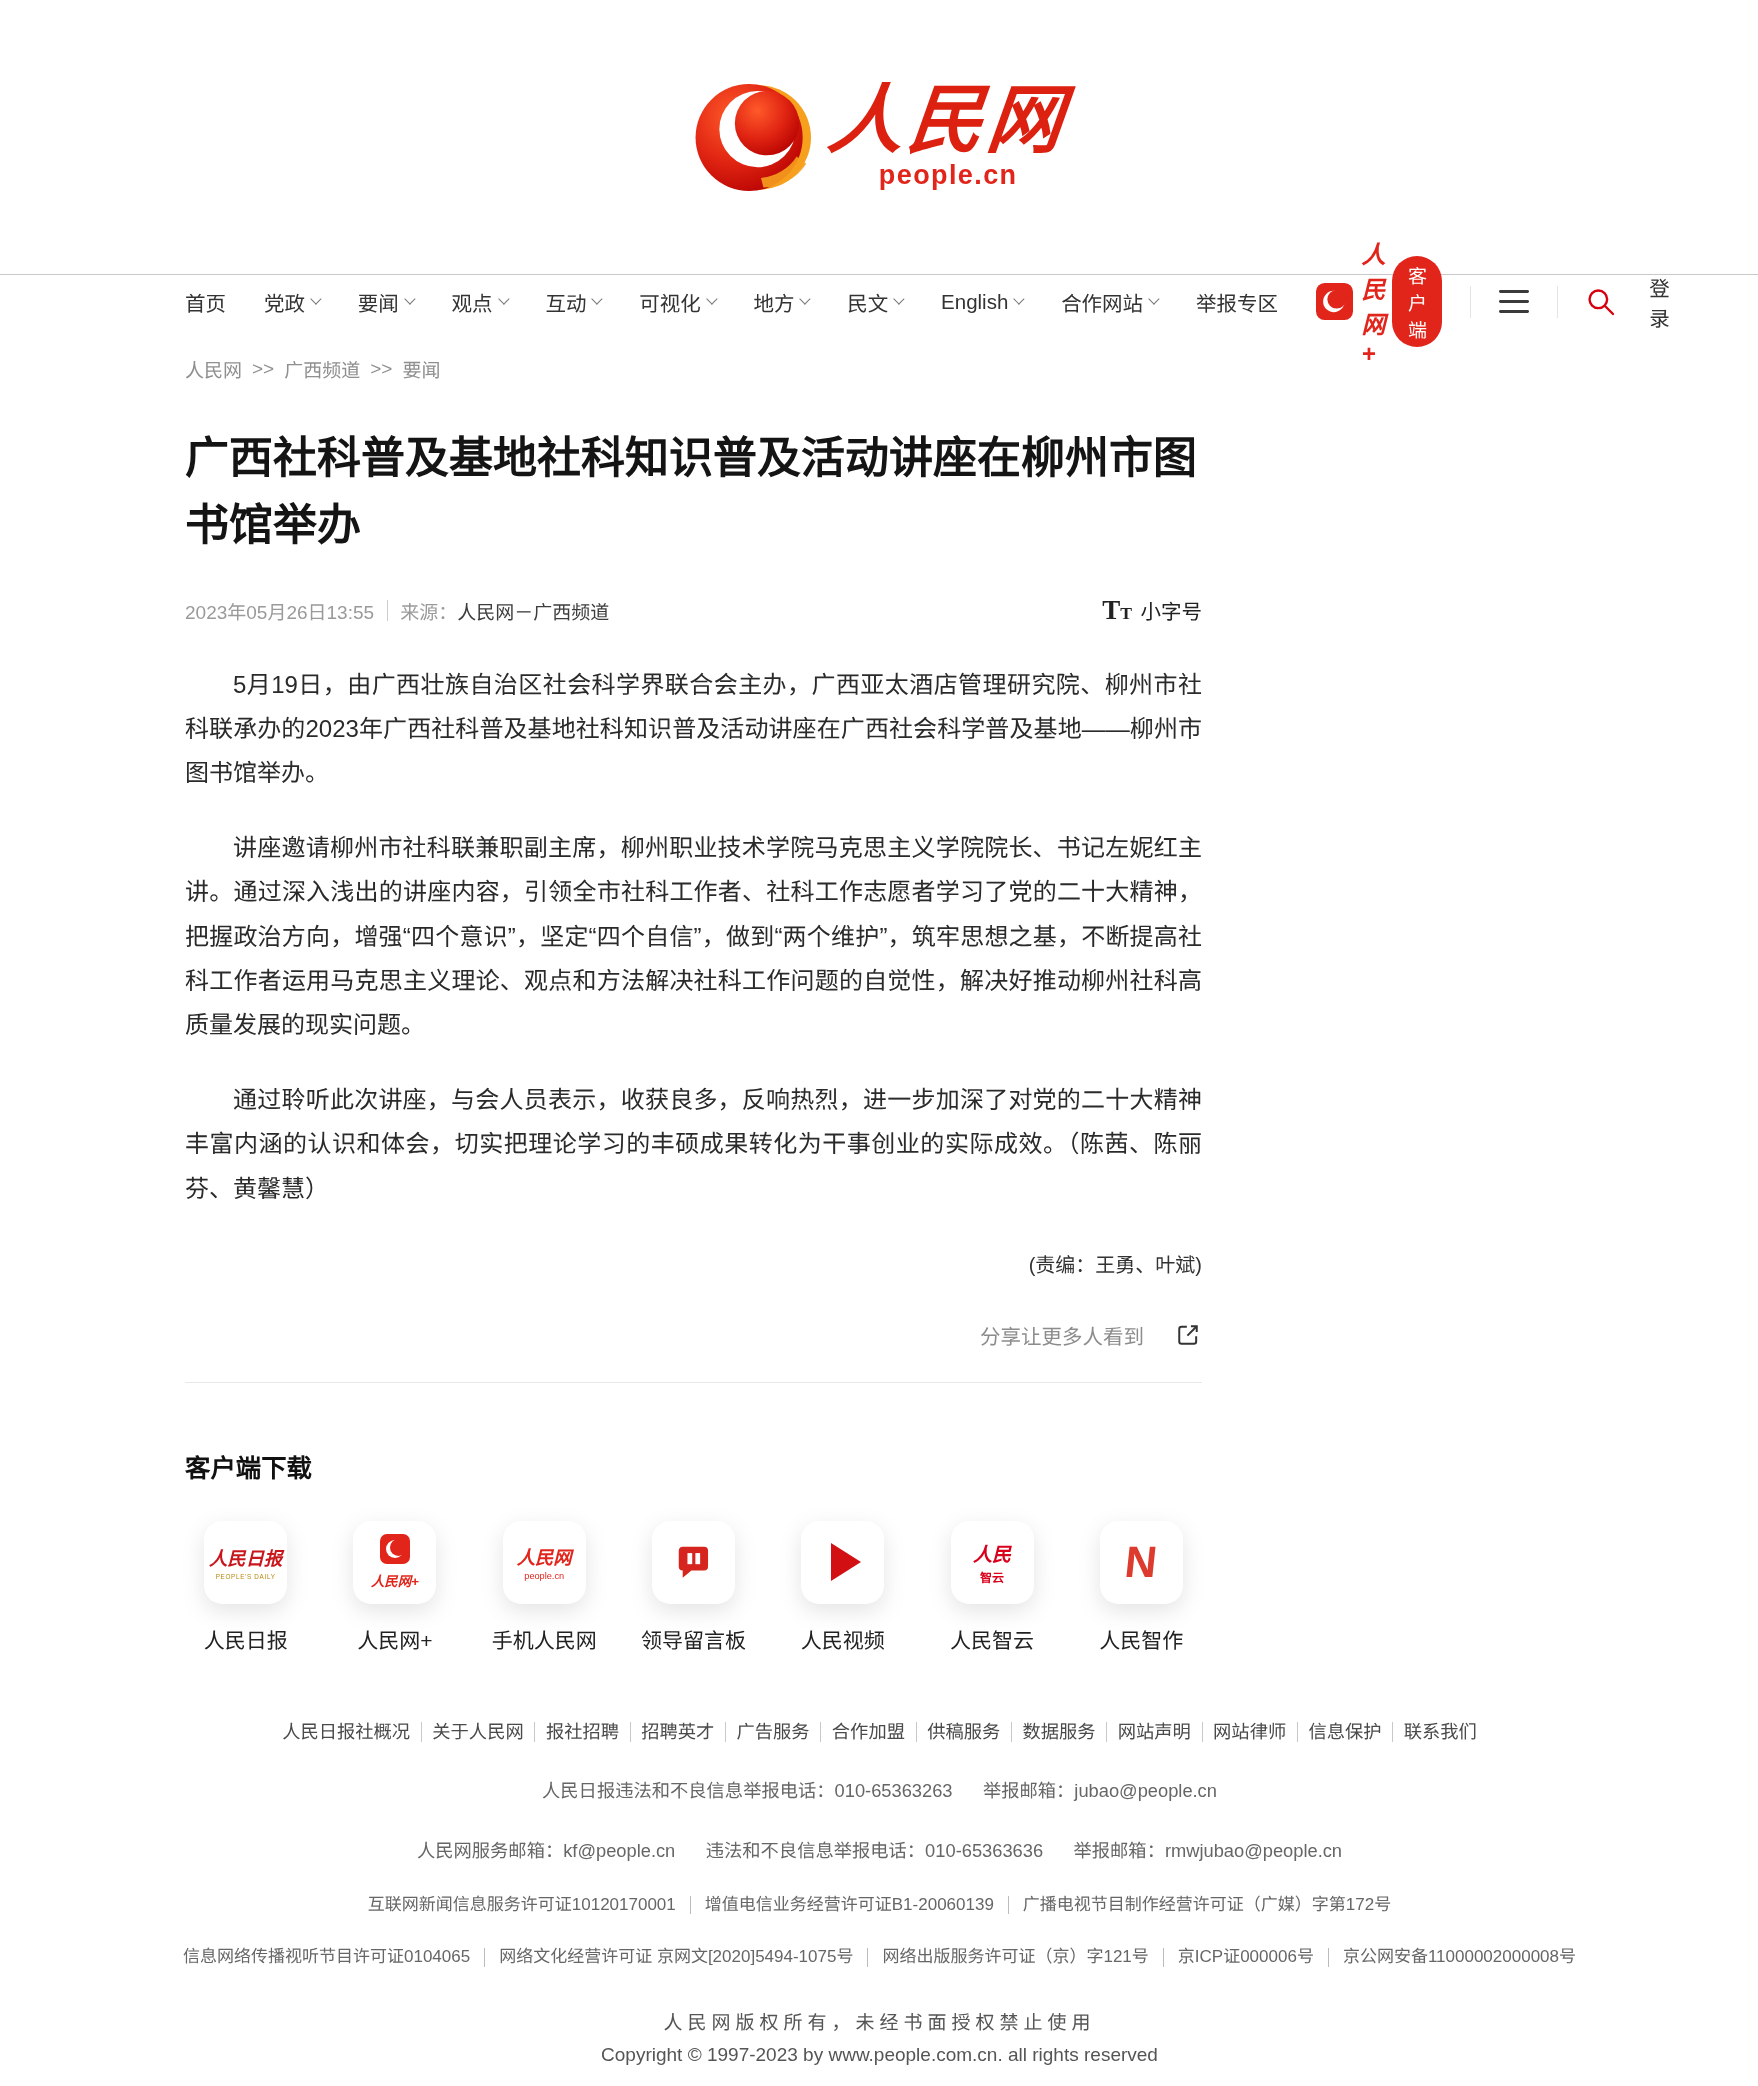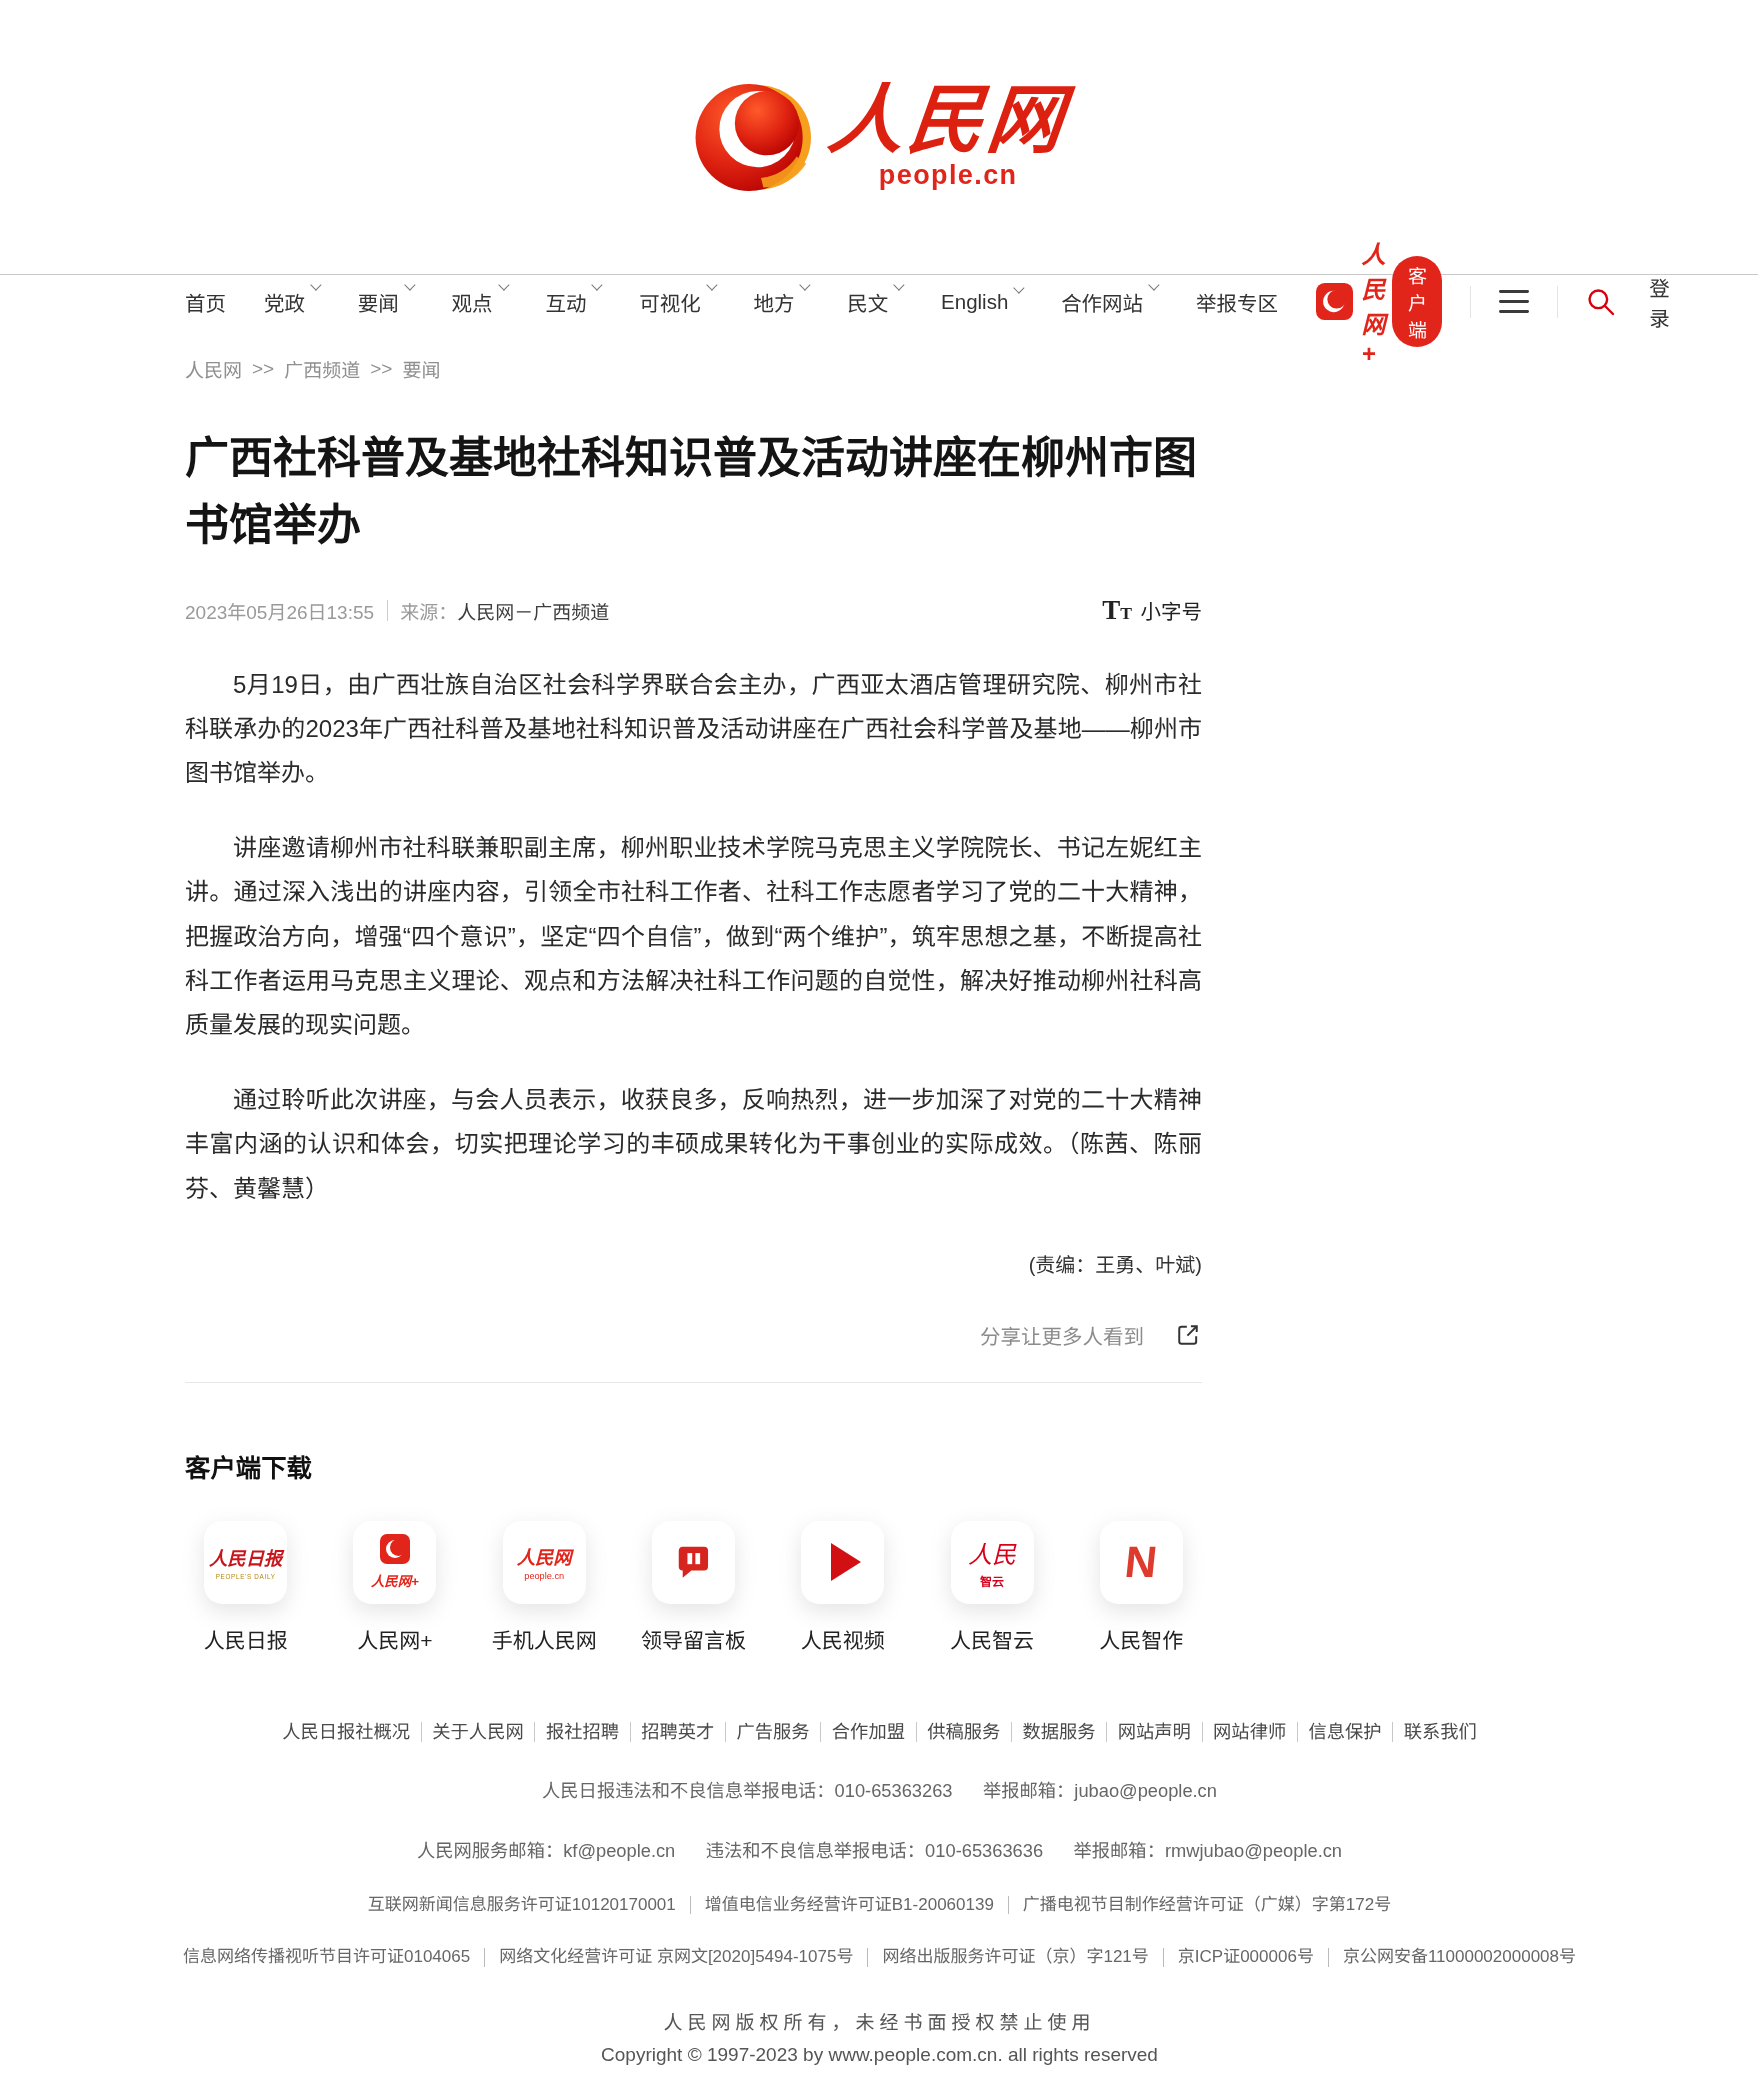--- a/index.html
+++ b/index.html
@@ -15,21 +15,21 @@
   .header { height:274px; display:flex; align-items:center; justify-content:center; }
   .logo { display:flex; align-items:center; }
   .logo-mark { width:119px; height:119px; display:block; }
   .logo-text { margin-left:18.3px; text-align:center; }
   .logo-cn { font-size:75px; font-weight:700; font-style:italic; color:#dd2110; transform:skewX(-6deg); letter-spacing:4.2px; line-height:1; }
   .logo-en { font-size:27px; font-weight:700; color:#e1251b; margin-top:1.4px; letter-spacing:1.4px; }
 
   
   .nav { border-top:0.7px solid #c9c9c9; height:54px; display:flex; align-items:center; padding:0 175px 0 185px; }
   .nav-inner { display:flex; align-items:center; width:100%; }
-  .nav-item { font-size:20.5px; color:#333; margin-right:38px; display:flex; white-space:nowrap; }
+  .nav-item { font-size:20.5px; color:#333; margin-right:38px; display:flex; align-items:center; white-space:nowrap; }
   .chev { display:inline-block; width:7.8px; height:7.8px; border-right:1.4px solid #777; border-bottom:1.4px solid #777; transform:rotate(45deg); margin-left:7px; margin-top:-5.6px; }
   .nav-right { margin-left:auto; display:flex; align-items:center; }
   .app-badge { display:flex; align-items:center; }
   .badge-ico svg { display:block; }
   .badge-brand { color:#e1251b; font-size:24px; font-weight:700; font-style:italic; margin:0 7px 0 8.5px; }
   .badge-pill { background:#e1251b; color:#fff; font-size:19px; padding:5px 15.5px; border-radius:28px; }
   .vsep { width:0.7px; height:32px; background:#e4e4e4; margin:0 28px; }
   .burger { display:flex; flex-direction:column; gap:6.3px; cursor:pointer; }
   .burger span { width:30px; height:3.5px; background:#3a3a3a; border-radius:1.4px; }
   .search-ico svg { display:block; }
@@ -66,21 +66,21 @@
   .app-label { margin-top:20px; font-size:21px; color:#222; }
   .pd-cn { color:#c8161d; font-size:18.3px; font-weight:700; font-style:italic; white-space:nowrap; }
   .pd-en { color:#b8860b; font-size:6.3px; letter-spacing:0.7px; margin-top:2.8px; }
   .mini-sq { width:30px; height:30px; background:#e1251b; border-radius:7px; position:relative; }
   .mini-c1 { position:absolute; left:5.6px; top:5.6px; width:18.3px; height:18.3px; background:#fff; border-radius:50%; }
   .mini-c2 { position:absolute; left:10px; top:4.2px; width:17px; height:17px; background:#e1251b; border-radius:50%; }
   .rmw-txt { color:#e1251b; font-size:13.4px; font-weight:700; font-style:italic; margin-top:5.6px; white-space:nowrap; }
   .m-cn { color:#e1251b; font-size:18.3px; font-weight:700; font-style:italic; }
   .m-en { color:#e1251b; font-size:9.2px; margin-top:2.1px; }
   .play-tri { width:0; height:0; border-left:30px solid #d20f13; border-top:19px solid transparent; border-bottom:19px solid transparent; margin-left:7px; }
-  .zy1 { color:#d9001b; font-size:24px; font-weight:400; font-style:italic; }
+  .zy1 { color:#d9001b; font-size:19px; font-weight:700; font-style:italic; }
   .zy2 { color:#d9001b; font-size:12px; font-weight:700; margin-top:1.4px; }
   .zz-n { color:#dd3b2e; font-size:44px; font-weight:700; transform:skewX(-6deg); line-height:1; }
 
   
   .footer { text-align:center; }
   .flinks { margin-top:68px; display:flex; justify-content:center; font-size:18.3px; color:#4a4a4a; }
   .flinks a { padding:0 10.6px; border-right:0.7px solid #c9c9c9; line-height:1.1; white-space:nowrap; }
   .flinks a:last-child { border-right:none; }
   .finfo { margin-top:34px; font-size:18.3px; color:#666; }
   .finfo span { margin:0 12.7px; }

